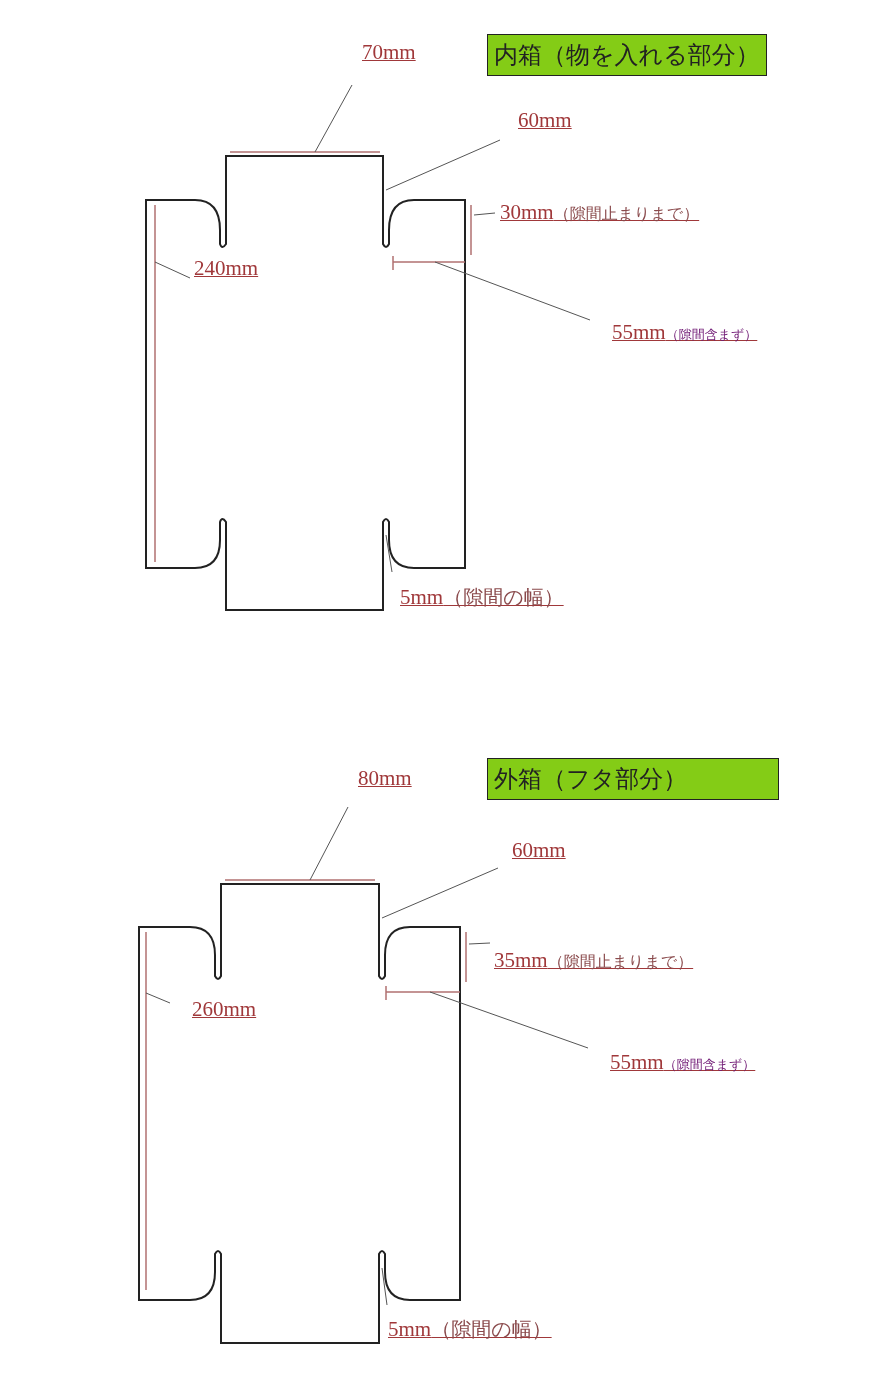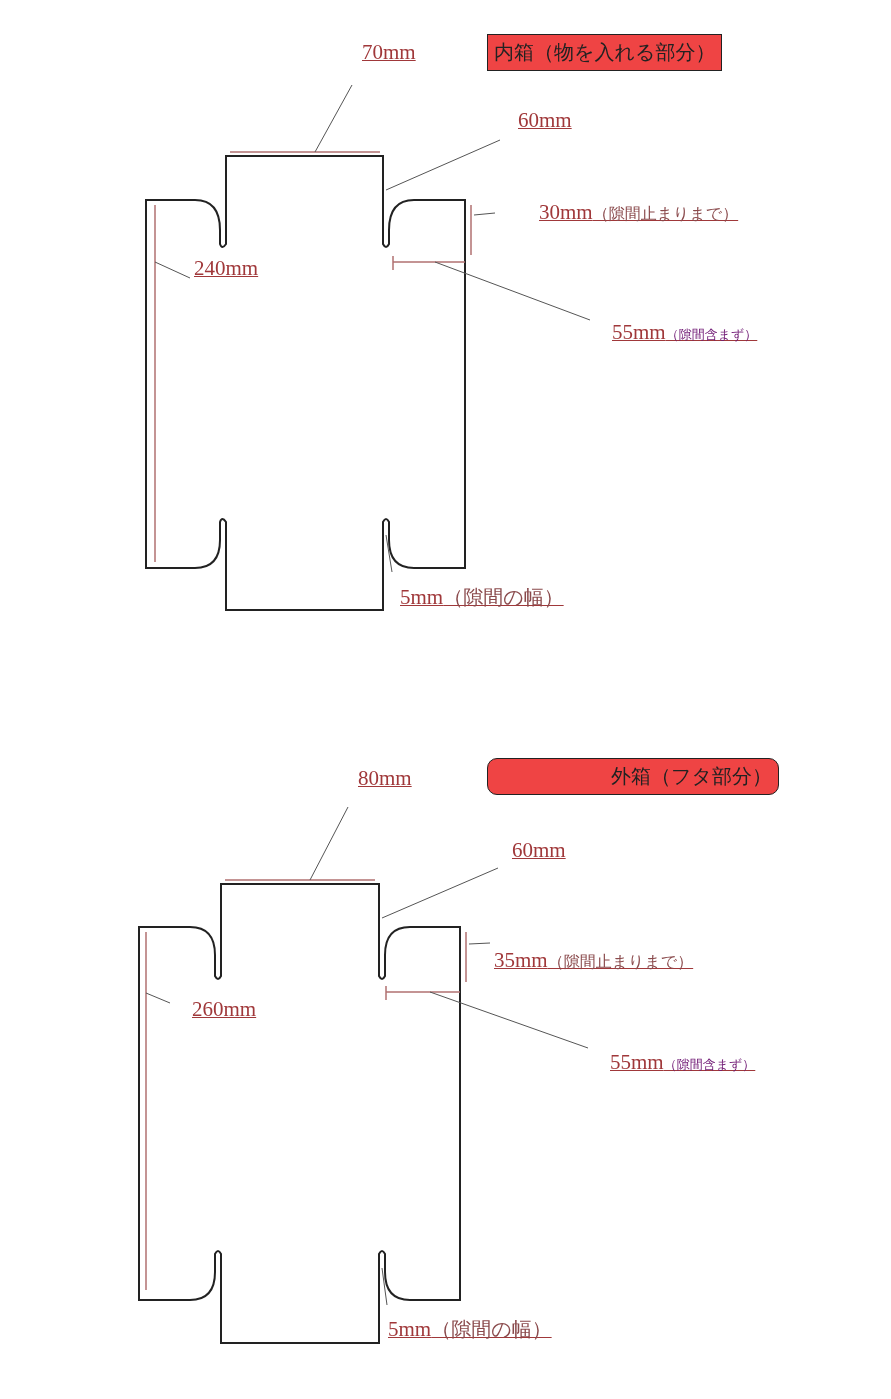--- a/index.html
+++ b/index.html
@@ -2,21 +2,21 @@
 <html><head>
 <meta charset="utf-8">
 <style>
   html, body { margin: 0; padding: 0; background: #ffffff; }
   body { width: 891px; height: 1399px; position: relative; overflow: hidden; font-family: "DejaVu Serif", serif; }
   svg.diagram { position: absolute; left: 0; top: 0; }
   .lbl { position: absolute; color: #a0383a; font-family: "Liberation Serif", "DejaVu Serif", serif; white-space: nowrap; text-decoration: underline; }
   .lbl .num { font-size: 21px; }
   .lbl .note { font-size: 16px; font-family: "DejaVu Sans", sans-serif; color: #8a4a4c; }
   .lbl .note-sm { font-size: 13px; font-family: "DejaVu Sans", sans-serif; color: #701a75; }
-  .title-box { position: absolute; border: 1.5px solid #222; background: #ef4444; color: #222; font-family: "DejaVu Sans", sans-serif; font-size: 20px; padding: 4px 6px; white-space: nowrap; }
+  .title-box { position: absolute; border: 1.5px solid #222; background: #84cc16; color: #222; font-family: "DejaVu Sans", sans-serif; font-size: 24px; padding: 4px 6px; white-space: nowrap; }
 </style>
 </head>
 <body>
 
 <svg class="diagram" width="891" height="700" viewBox="0 0 891 700">
   <g fill="none" stroke="#222" stroke-width="2">
     <path d="M146,200 L195,200 Q220,200 220,230 L220,244 Q222,250 226,244 L226,156 L383,156 L383,244 Q386,250 389,244 L389,230 Q389,200 414,200 L465,200 L465,568 L414,568 Q389,568 389,540 L389,522 Q386,516 383,522 L383,610 L226,610 L226,522 Q222,516 220,522 L220,540 Q220,568 195,568 L146,568 Z"></path>
   </g>
   <g stroke="#b07070" stroke-width="1.5">
     <line x1="230" y1="152" x2="380" y2="152"></line>
@@ -31,21 +31,21 @@
     <line x1="474" y1="215" x2="495" y2="213"></line>
     <line x1="155" y1="262" x2="190" y2="278"></line>
     <line x1="435" y1="262" x2="590" y2="320"></line>
     <line x1="386" y1="535" x2="392" y2="572"></line>
   </g>
 </svg>
 
 <div class="title-box" style="left:487px;top:34px;">内箱（物を入れる部分）</div>
 <div class="lbl" style="left:362px;top:40px;"><span class="num">70mm</span></div>
 <div class="lbl" style="left:518px;top:108px;"><span class="num">60mm</span></div>
-<div class="lbl" style="left:500px;top:200px;margin-left:39px;"><span class="num">30mm</span><span class="note">（隙間止まりまで）</span></div>
+<div class="lbl" style="left:500px;top:200px;"><span class="num">30mm</span><span class="note">（隙間止まりまで）</span></div>
 <div class="lbl" style="left:194px;top:256px;"><span class="num">240mm</span></div>
 <div class="lbl" style="left:612px;top:320px;"><span class="num">55mm</span><span class="note-sm">（隙間含まず）</span></div>
 <div class="lbl" style="left:400px;top:584px;"><span class="num">5mm</span><span class="note" style="font-size:20px">（隙間の幅）</span></div>
 
 <svg class="diagram" width="891" height="1399" viewBox="0 0 891 1399">
   <g fill="none" stroke="#222" stroke-width="2">
     <path d="M139,927 L190,927 Q215,927 215,955 L215,976 Q218,982 221,976 L221,884 L379,884 L379,976 Q382,982 385,976 L385,955 Q385,927 410,927 L460,927 L460,1300 L410,1300 Q385,1300 385,1272 L385,1254 Q382,1248 379,1254 L379,1343 L221,1343 L221,1254 Q218,1248 215,1254 L215,1272 Q215,1300 190,1300 L139,1300 Z"></path>
   </g>
   <g stroke="#b07070" stroke-width="1.5">
     <line x1="225" y1="880" x2="375" y2="880"></line>
@@ -57,19 +57,19 @@
   <g stroke="#555" stroke-width="1">
     <line x1="310" y1="880" x2="348" y2="807"></line>
     <line x1="382" y1="918" x2="498" y2="868"></line>
     <line x1="469" y1="944" x2="490" y2="943"></line>
     <line x1="146" y1="993" x2="170" y2="1003"></line>
     <line x1="430" y1="992" x2="588" y2="1048"></line>
     <line x1="382" y1="1268" x2="387" y2="1305"></line>
   </g>
 </svg>
 
-<div class="title-box" style="left:487px;top:758px;width:278px;text-align:right;border-radius:10px;">外箱（フタ部分）</div>
+<div class="title-box" style="left:487px;top:758px;width:278px;text-align:left;">外箱（フタ部分）</div>
 <div class="lbl" style="left:358px;top:766px;"><span class="num">80mm</span></div>
 <div class="lbl" style="left:512px;top:838px;"><span class="num">60mm</span></div>
 <div class="lbl" style="left:494px;top:948px;"><span class="num">35mm</span><span class="note">（隙間止まりまで）</span></div>
 <div class="lbl" style="left:192px;top:997px;"><span class="num">260mm</span></div>
 <div class="lbl" style="left:610px;top:1050px;"><span class="num">55mm</span><span class="note-sm">（隙間含まず）</span></div>
 <div class="lbl" style="left:388px;top:1316px;"><span class="num">5mm</span><span class="note" style="font-size:20px">（隙間の幅）</span></div>
 
 </body></html>

